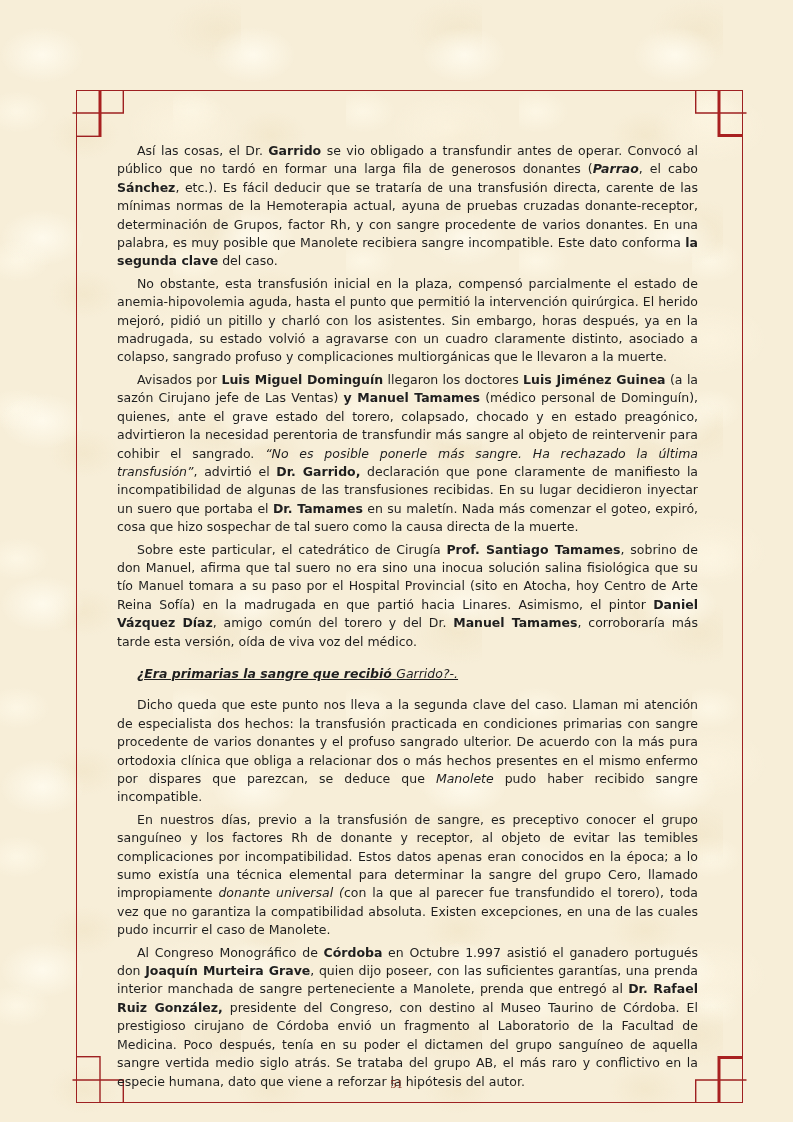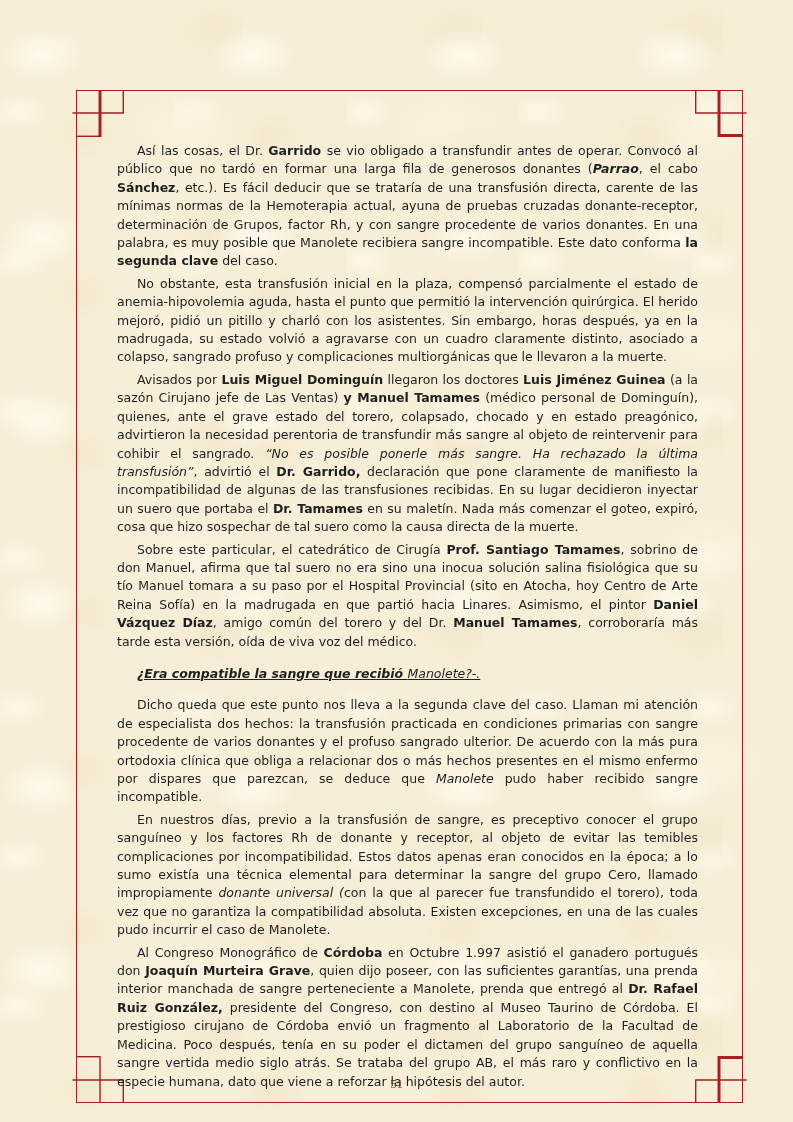--- a/index.html
+++ b/index.html
@@ -109,21 +109,21 @@
       <line class="thin" x1="47.3" y1="0" x2="47.3" y2="23"></line>
       <line class="thick" x1="0" y1="45.5" x2="25" y2="45.5"></line>
       <line class="thick" x1="24" y1="0" x2="24" y2="47"></line>
     </svg>
 
     <div class="text-column">
         <p class="body-para"><span>Así las cosas, el Dr. </span><span class="b">Garrido</span><span> se vio obligado a transfundir antes de operar. Convocó al público que no tardó en formar una larga fila de generosos donantes (</span><span class="b i">Parrao</span><span>, el cabo </span><span class="b">Sánchez</span><span>, etc.). Es fácil deducir que se trataría de una transfusión directa, carente de las mínimas normas de la Hemoterapia actual, ayuna de pruebas cruzadas donante-receptor, determinación de Grupos, factor Rh, y con sangre procedente de varios donantes. En una palabra, es muy posible que Manolete recibiera sangre incompatible. Este dato conforma </span><span class="b">la segunda clave</span><span> del caso.</span></p>
         <p class="body-para"><span>No obstante, esta transfusión inicial en la plaza, compensó parcialmente el estado de anemia-hipovolemia aguda, hasta el punto que permitió la intervención quirúrgica. El herido mejoró, pidió un pitillo y charló con los asistentes. Sin embargo, horas después, ya en la madrugada, su estado volvió a agravarse con un cuadro claramente distinto, asociado a colapso, sangrado profuso y complicaciones multiorgánicas que le llevaron a la muerte.</span></p>
         <p class="body-para"><span>Avisados por </span><span class="b">Luis Miguel Dominguín</span><span> llegaron los doctores </span><span class="b">Luis Jiménez Guinea</span><span> (a la sazón Cirujano jefe de Las Ventas) </span><span class="b">y Manuel Tamames</span><span> (médico personal de Dominguín), quienes, ante el grave estado del torero, colapsado, chocado y en estado preagónico, advirtieron la necesidad perentoria de transfundir más sangre al objeto de reintervenir para cohibir el sangrado. </span><span class="i">“No es posible ponerle más sangre. Ha rechazado la última transfusión”</span><span>, advirtió el </span><span class="b">Dr. Garrido,</span><span> declaración que pone claramente de manifiesto la incompatibilidad de algunas de las transfusiones recibidas. En su lugar decidieron inyectar un suero que portaba el </span><span class="b">Dr. Tamames</span><span> en su maletín. Nada más comenzar el goteo, expiró, cosa que hizo sospechar de tal suero como la causa directa de la muerte.</span></p>
         <p class="body-para"><span>Sobre este particular, el catedrático de Cirugía  </span><span class="b">Prof. Santiago Tamames</span><span>, sobrino de don Manuel, afirma que tal suero no era sino una inocua solución salina fisiológica que su tío Manuel tomara a su paso por el Hospital Provincial (sito en Atocha, hoy Centro de Arte Reina Sofía) en la madrugada en que partió hacia Linares. Asimismo, el pintor </span><span class="b">Daniel Vázquez Díaz</span><span>, amigo común del torero y del Dr. </span><span class="b">Manuel Tamames</span><span>, corroboraría más tarde esta versión, oída de viva voz del médico.</span></p>
-        <p class="heading"><span class="b i u">¿Era compatible la sangre que recibió </span><span class="i u">Manolete?-.</span></p>
+        <p class="heading"><span class="b i u">¿Era primarias la sangre que recibió </span><span class="i u">Garrido?-.</span></p>
         <p class="body-para"><span>Dicho queda que este punto nos lleva a la segunda clave del caso. Llaman mi atención de especialista dos hechos: la transfusión practicada en condiciones primarias con sangre procedente de varios donantes y el profuso sangrado ulterior. De acuerdo con la más pura ortodoxia clínica que obliga a relacionar dos o más hechos presentes en el mismo enfermo por dispares que parezcan, se deduce que </span><span class="i">Manolete</span><span> pudo haber recibido sangre incompatible.</span></p>
         <p class="body-para"><span>En nuestros días, previo a la transfusión de sangre, es preceptivo conocer el grupo sanguíneo y los factores Rh de donante y receptor, al objeto de evitar las temibles complicaciones por incompatibilidad. Estos datos apenas eran conocidos en la época; a lo sumo existía una técnica elemental para determinar la sangre del grupo Cero, llamado impropiamente </span><span class="i">donante universal (</span><span>con la que al parecer fue transfundido el torero), toda vez que no garantiza la compatibilidad absoluta. Existen excepciones, en una de las cuales pudo incurrir el caso de Manolete.</span></p>
         <p class="body-para"><span>Al Congreso Monográfico de </span><span class="b">Córdoba</span><span> en Octubre 1.997 asistió el ganadero portugués don </span><span class="b">Joaquín Murteira Grave</span><span>, quien dijo poseer, con las suficientes garantías, una prenda interior manchada de sangre perteneciente a Manolete, prenda que entregó al </span><span class="b">Dr. Rafael Ruiz González,</span><span> presidente del Congreso, con destino al Museo Taurino de Córdoba. El prestigioso cirujano de Córdoba envió un fragmento al Laboratorio de la Facultad de Medicina. Poco después, tenía en su poder el dictamen del grupo sanguíneo de aquella sangre vertida medio siglo atrás. Se trataba del grupo AB, el más raro y conflictivo en la especie humana, dato que viene a reforzar la hipótesis del autor.</span></p>
       </div>
   </div>
 
   <div class="page-number">51</div>
 </div>
 
 </body></html>

